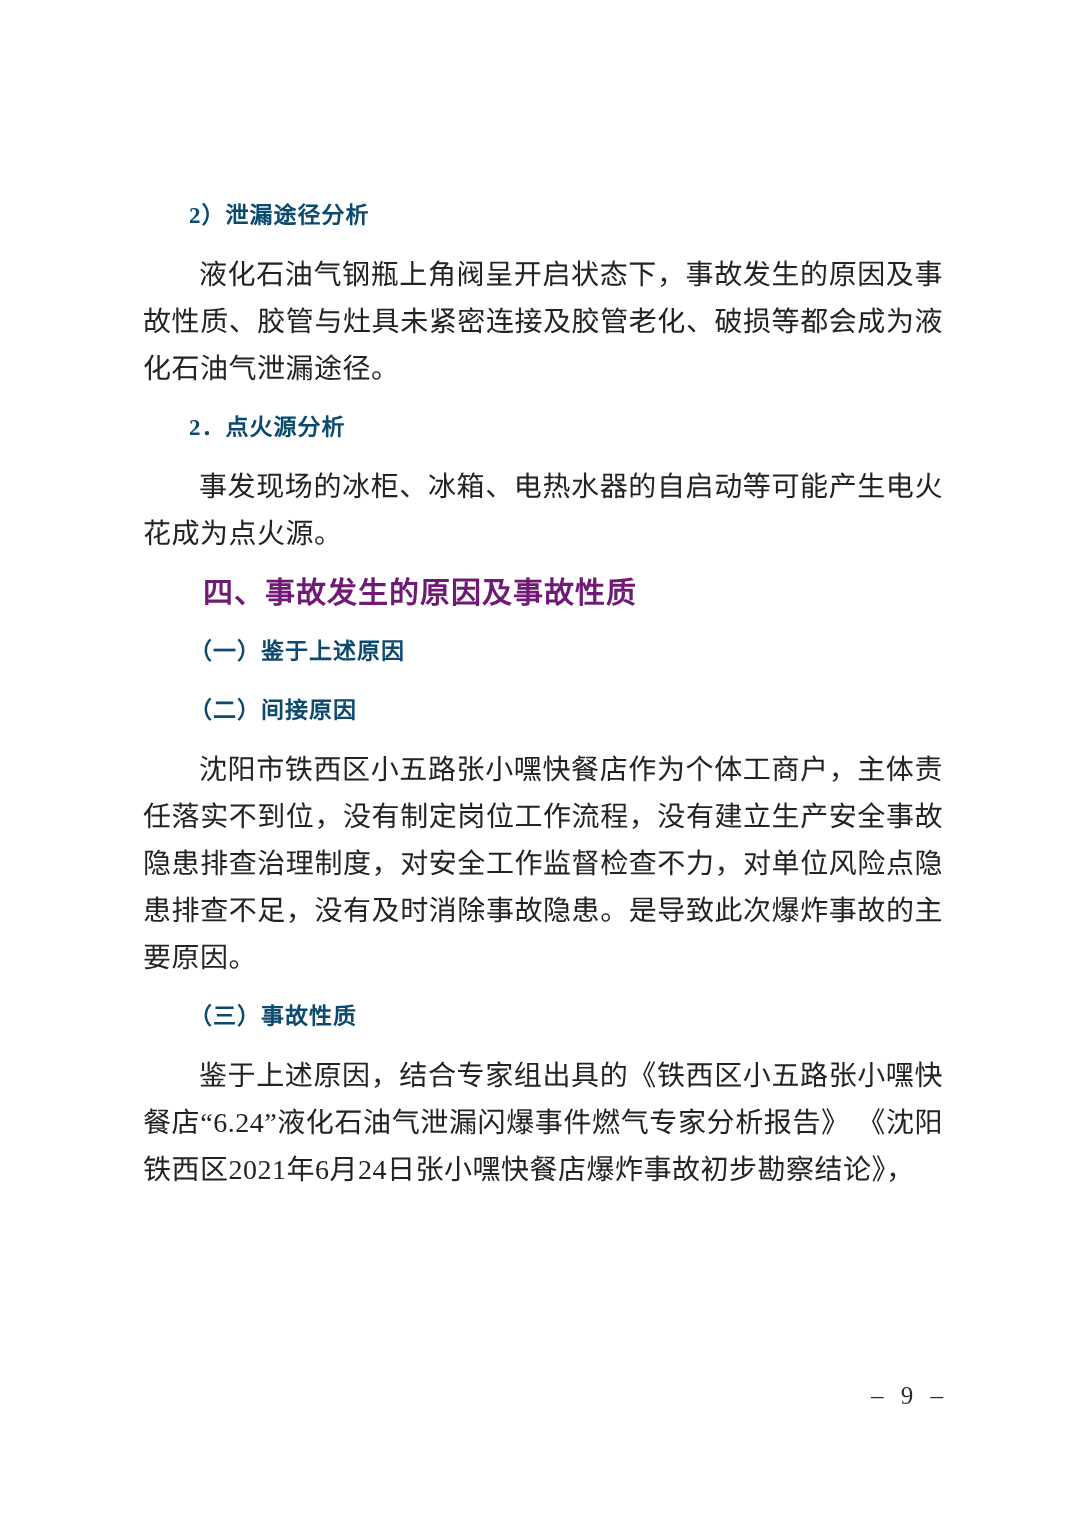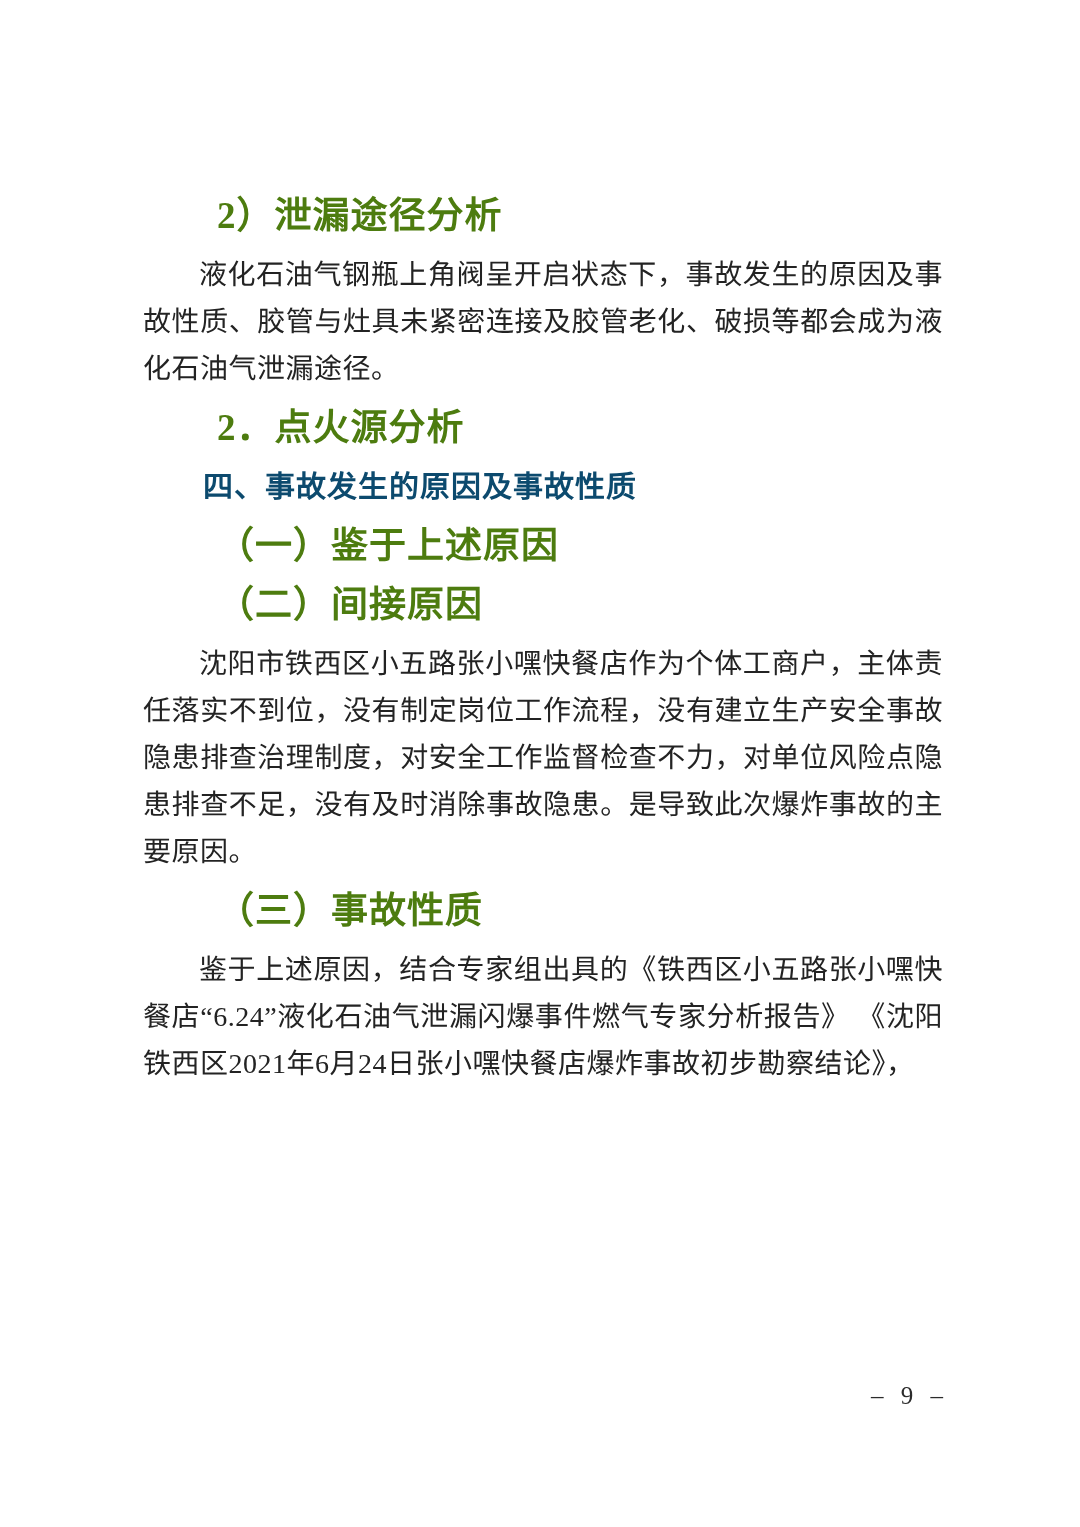--- a/index.html
+++ b/index.html
@@ -29,28 +29,28 @@
   .block { margin-bottom: 12px; }
   .para {
     text-align: justify;
     text-justify: inter-character;
     text-indent: 2em;
   }
   .h1 {
     font-family: "Liberation Sans", "DejaVu Sans", sans-serif;
     font-weight: bold;
     font-size: 30px;
-    color: #0c4a6e;
+    color: #701a75;
     text-indent: 2em;
     letter-spacing: 1px;
   }
   .h2, .h3 {
     font-weight: bold;
-    font-size: 37px;
-    color: #4d7c0f;
+    font-size: 23px;
+    color: #0c4a6e;
     text-indent: 2em;
     letter-spacing: 1px;
   }
   .page-number {
     position: absolute;
     top: 1382px;
     right: 136px;
     font-size: 25px;
     color: #2b2b2b;
     letter-spacing: 1px;
@@ -63,20 +63,21 @@
 
 <div class="page">
   <div class="content">
 
     <div class="block h3">2）泄漏途径分析</div>
 
     <p class="block para">液化石油气钢瓶上角阀呈开启状态下，事故发生的原因及事故性质、胶管与灶具未紧密连接及胶管老化、破损等都会成为液化石油气泄漏途径。</p>
 
     <div class="block h3">2．点火源分析</div>
 
+    <p class="block para">事发现场的冰柜、冰箱、电热水器的自启动等可能产生电火花成为点火源。</p>
 
     <div class="block h1">四、事故发生的原因及事故性质</div>
 
     <div class="block h2">（一）鉴于上述原因</div>
 
 
     <div class="block h2">（二）间接原因</div>
 
     <p class="block para">沈阳市铁西区小五路张小嘿快餐店作为个体工商户，主体责任落实不到位，没有制定岗位工作流程，没有建立生产安全事故隐患排查治理制度，对安全工作监督检查不力，对单位风险点隐患排查不足，没有及时消除事故隐患。是导致此次爆炸事故的主要原因。</p>
 

